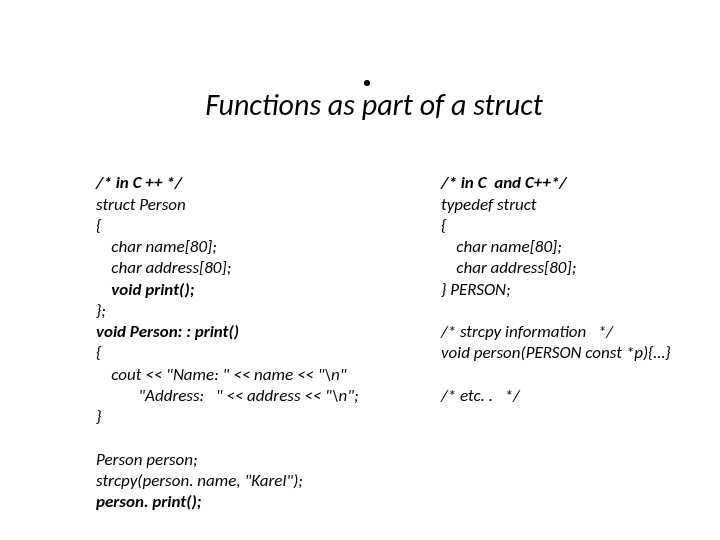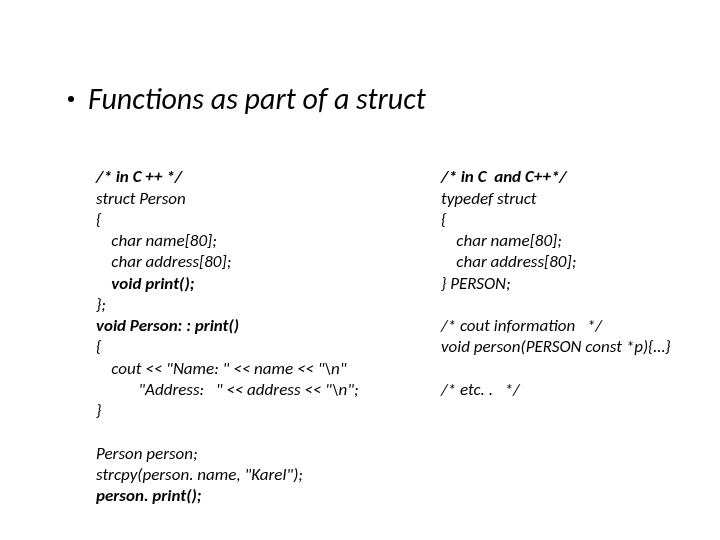--- a/index.html
+++ b/index.html
@@ -18,20 +18,21 @@
     padding: 80px 40px 20px 40px;
     position: relative;
   }
   .title-line {
     font-size: 30px;
     font-style: italic;
     font-weight: 400;
     margin: 0 0 28px 28px;
     display: flex;
     align-items: center;
+    flex-direction: column;
   }
   .bullet {
     display: inline-block;
     width: 6px;
     height: 6px;
     background: #000;
     border-radius: 50%;
     margin-right: 14px;
     flex-shrink: 0;
   }
@@ -86,20 +87,20 @@
 </div>
 
     <div class="col col-right">
 <span class="bold">/* in C  and C++*/</span>
 <span>typedef struct</span>
 <span>{</span>
 <span>    char name[80];</span>
 <span>    char address[80];</span>
 <span>} PERSON;</span>
 <span></span>
-<span>/* cout information   */</span>
+<span>/* strcpy information   */</span>
 <span>void person(PERSON const *p){…}</span>
 <span></span>
 <span>/* etc. .   */</span>
 </div>
 
   </div>
 </div>
 
 </body></html>

